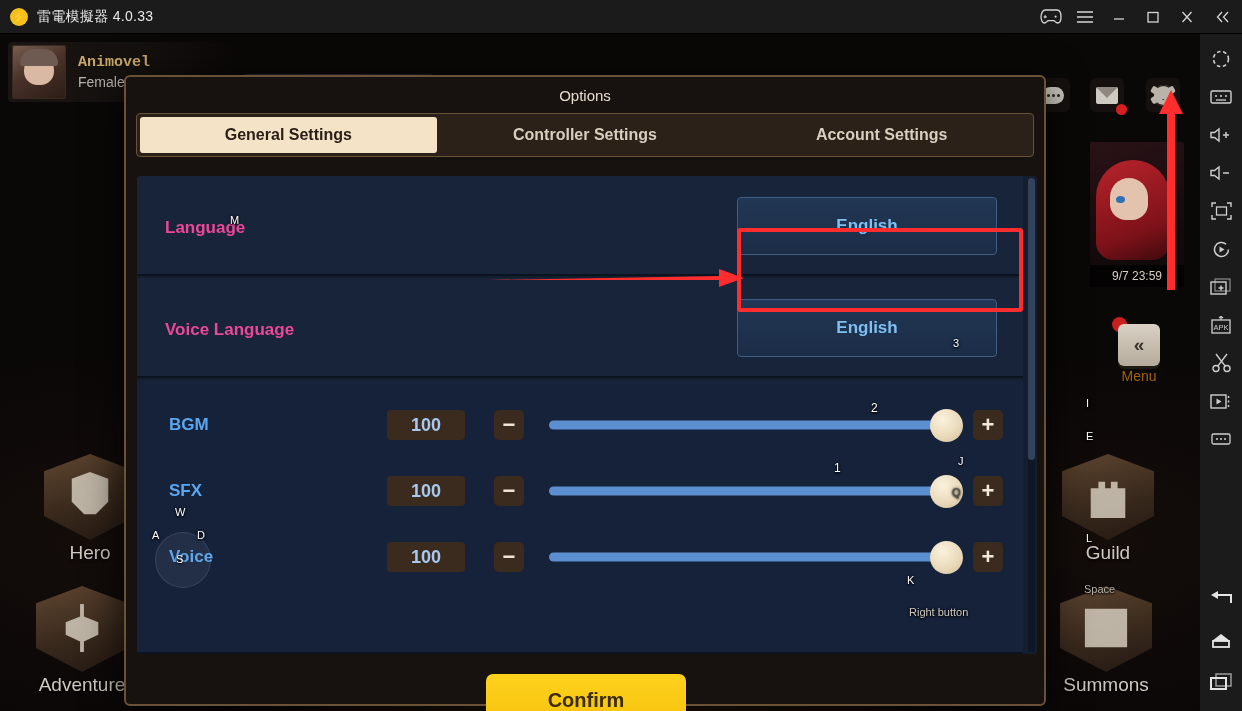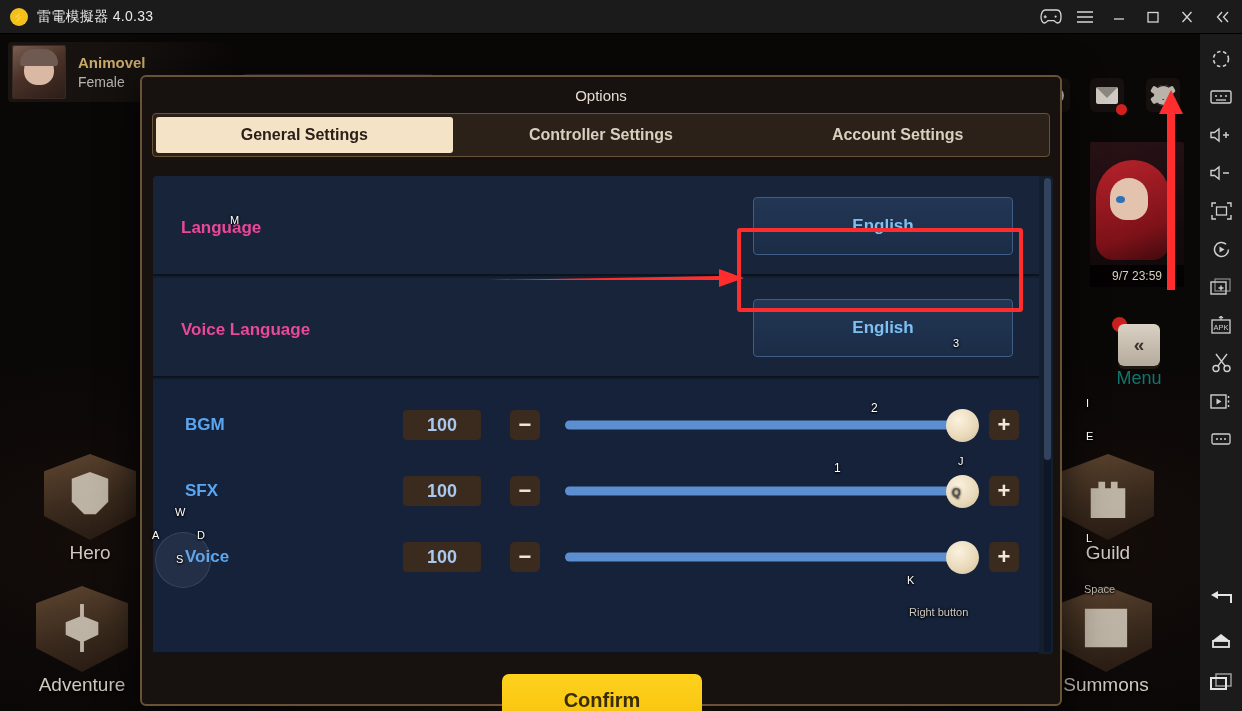--- a/index.html
+++ b/index.html
@@ -64,21 +64,21 @@
   }
   #avatar::before {
     content: ""; position: absolute; left: 12px; top: 10px; width: 30px; height: 30px;
     border-radius: 50% 50% 45% 45%; background: #d9b9a3;
   }
   #avatar::after {
     content: ""; position: absolute; left: 8px; top: 4px; width: 38px; height: 17px;
     border-radius: 18px 18px 4px 4px; background: #6f5a52;
   }
   #profile-txt { margin-left: 12px; display: flex; flex-direction: column; gap: 3px; }
-  #pname { color: #c9a96a; font-size: 15px; font-weight: bold; }
+  #pname { color: #c9a96a; font-size: 15px; font-weight: bold; font-family: Liberation Mono, monospace; }
   #pgender { color: #b9b5b0; font-size: 14px; }
 
   
   #banner-guardian {
     position: absolute; left: 243px; top: 40px; width: 190px; height: 36px;
     background: linear-gradient(100deg, #2a2430 0%, #3a2636 50%, #241a26 100%);
     border-radius: 3px; overflow: hidden;
     display: flex; align-items: flex-end; justify-content: center;
   }
   #banner-guardian span {
@@ -181,21 +181,21 @@
   
   #menu-btn {
     position: absolute; left: 1118px; top: 290px; width: 42px; height: 42px;
     border-radius: 6px; background: linear-gradient(180deg, #d9d1c4 0%, #b5ab9c 100%);
     display: flex; align-items: center; justify-content: center;
     color: #3a332b; font-size: 19px; font-weight: bold;
     box-shadow: 0 3px 0 #201a15;
   }
   #menu-label {
     position: absolute; left: 1112px; top: 334px; width: 54px; text-align: center;
-    color: #0f766e; font-size: 18px;
+    color: #a16207; font-size: 14px;
   }
   #menu-dot {
     position: absolute; left: 1112px; top: 283px; width: 15px; height: 15px;
     border-radius: 50%; background: #c81f1f;
   }
 
   
   .navbtn { position: absolute; width: 120px; text-align: center; }
   .navbtn .shield {
     width: 92px; height: 86px; margin: 0 auto; position: relative;
@@ -213,21 +213,21 @@
   #nav-guild { left: 1048px; top: 420px; }
   #nav-summons { left: 1046px; top: 552px; }
 
   .em-helmet { clip-path: polygon(50% 0,88% 14%,88% 62%,62% 88%,38% 88%,12% 62%,12% 14%); }
   .em-sword  { clip-path: polygon(46% 0,54% 0,54% 26%,84% 38%,84% 64%,54% 78%,54% 100%,46% 100%,46% 78%,16% 64%,16% 38%,46% 26%); }
   .em-castle { clip-path: polygon(14% 34%,30% 34%,30% 20%,44% 20%,44% 34%,56% 34%,56% 20%,70% 20%,70% 34%,86% 34%,86% 96%,14% 96%); }
   .em-card   { clip-path: polygon(6% 10%,94% 10%,94% 90%,6% 90%); }
 
   
   #dialog {
-    position: absolute; left: 140px; top: 41px; width: 922px; height: 631px;
+    position: absolute; left: 124px; top: 41px; width: 922px; height: 631px;
     background: #17120f; border: 2px solid #6a5236; border-radius: 6px;
     box-shadow: 0 10px 42px rgba(0,0,0,.8);
   }
   #dlg-title {
     height: 36px; display: flex; align-items: center; justify-content: center;
     color: #e6ddcf; font-size: 15px;
   }
   #tabs {
     margin: 0 10px; height: 44px; background: #2b2118; border: 1px solid #6a5236;
     border-radius: 4px; display: flex; align-items: center; padding: 3px;

